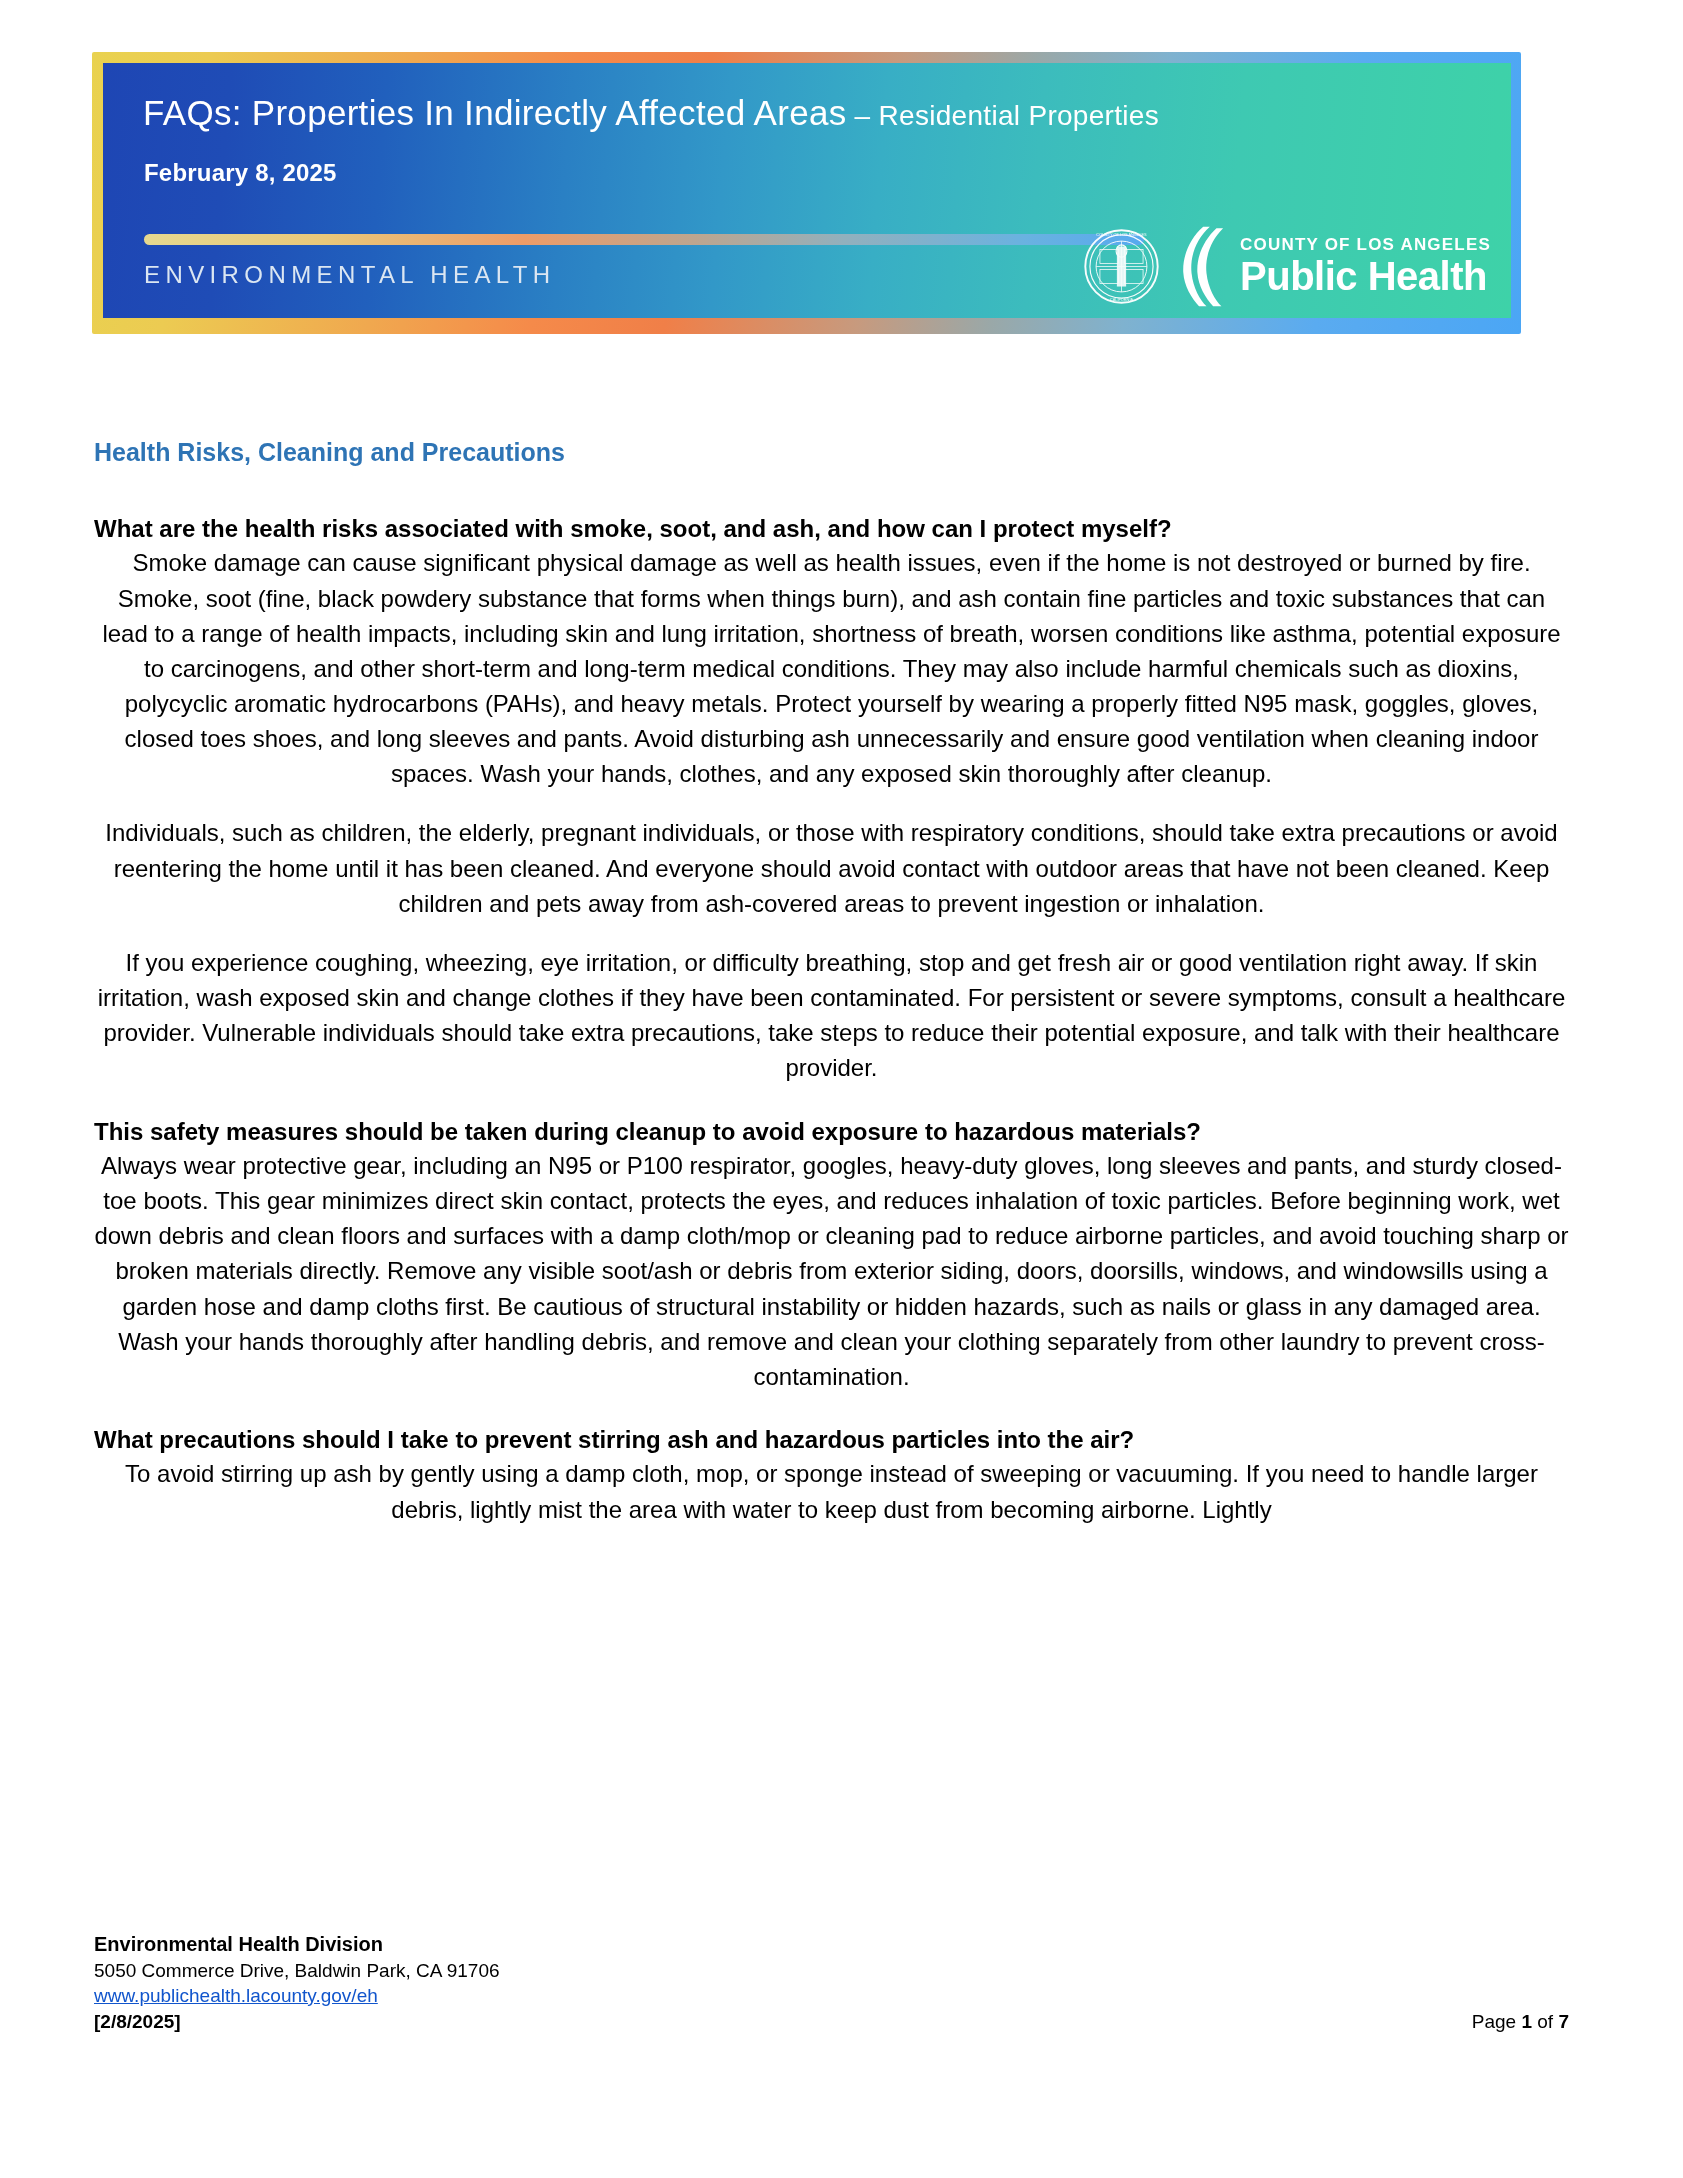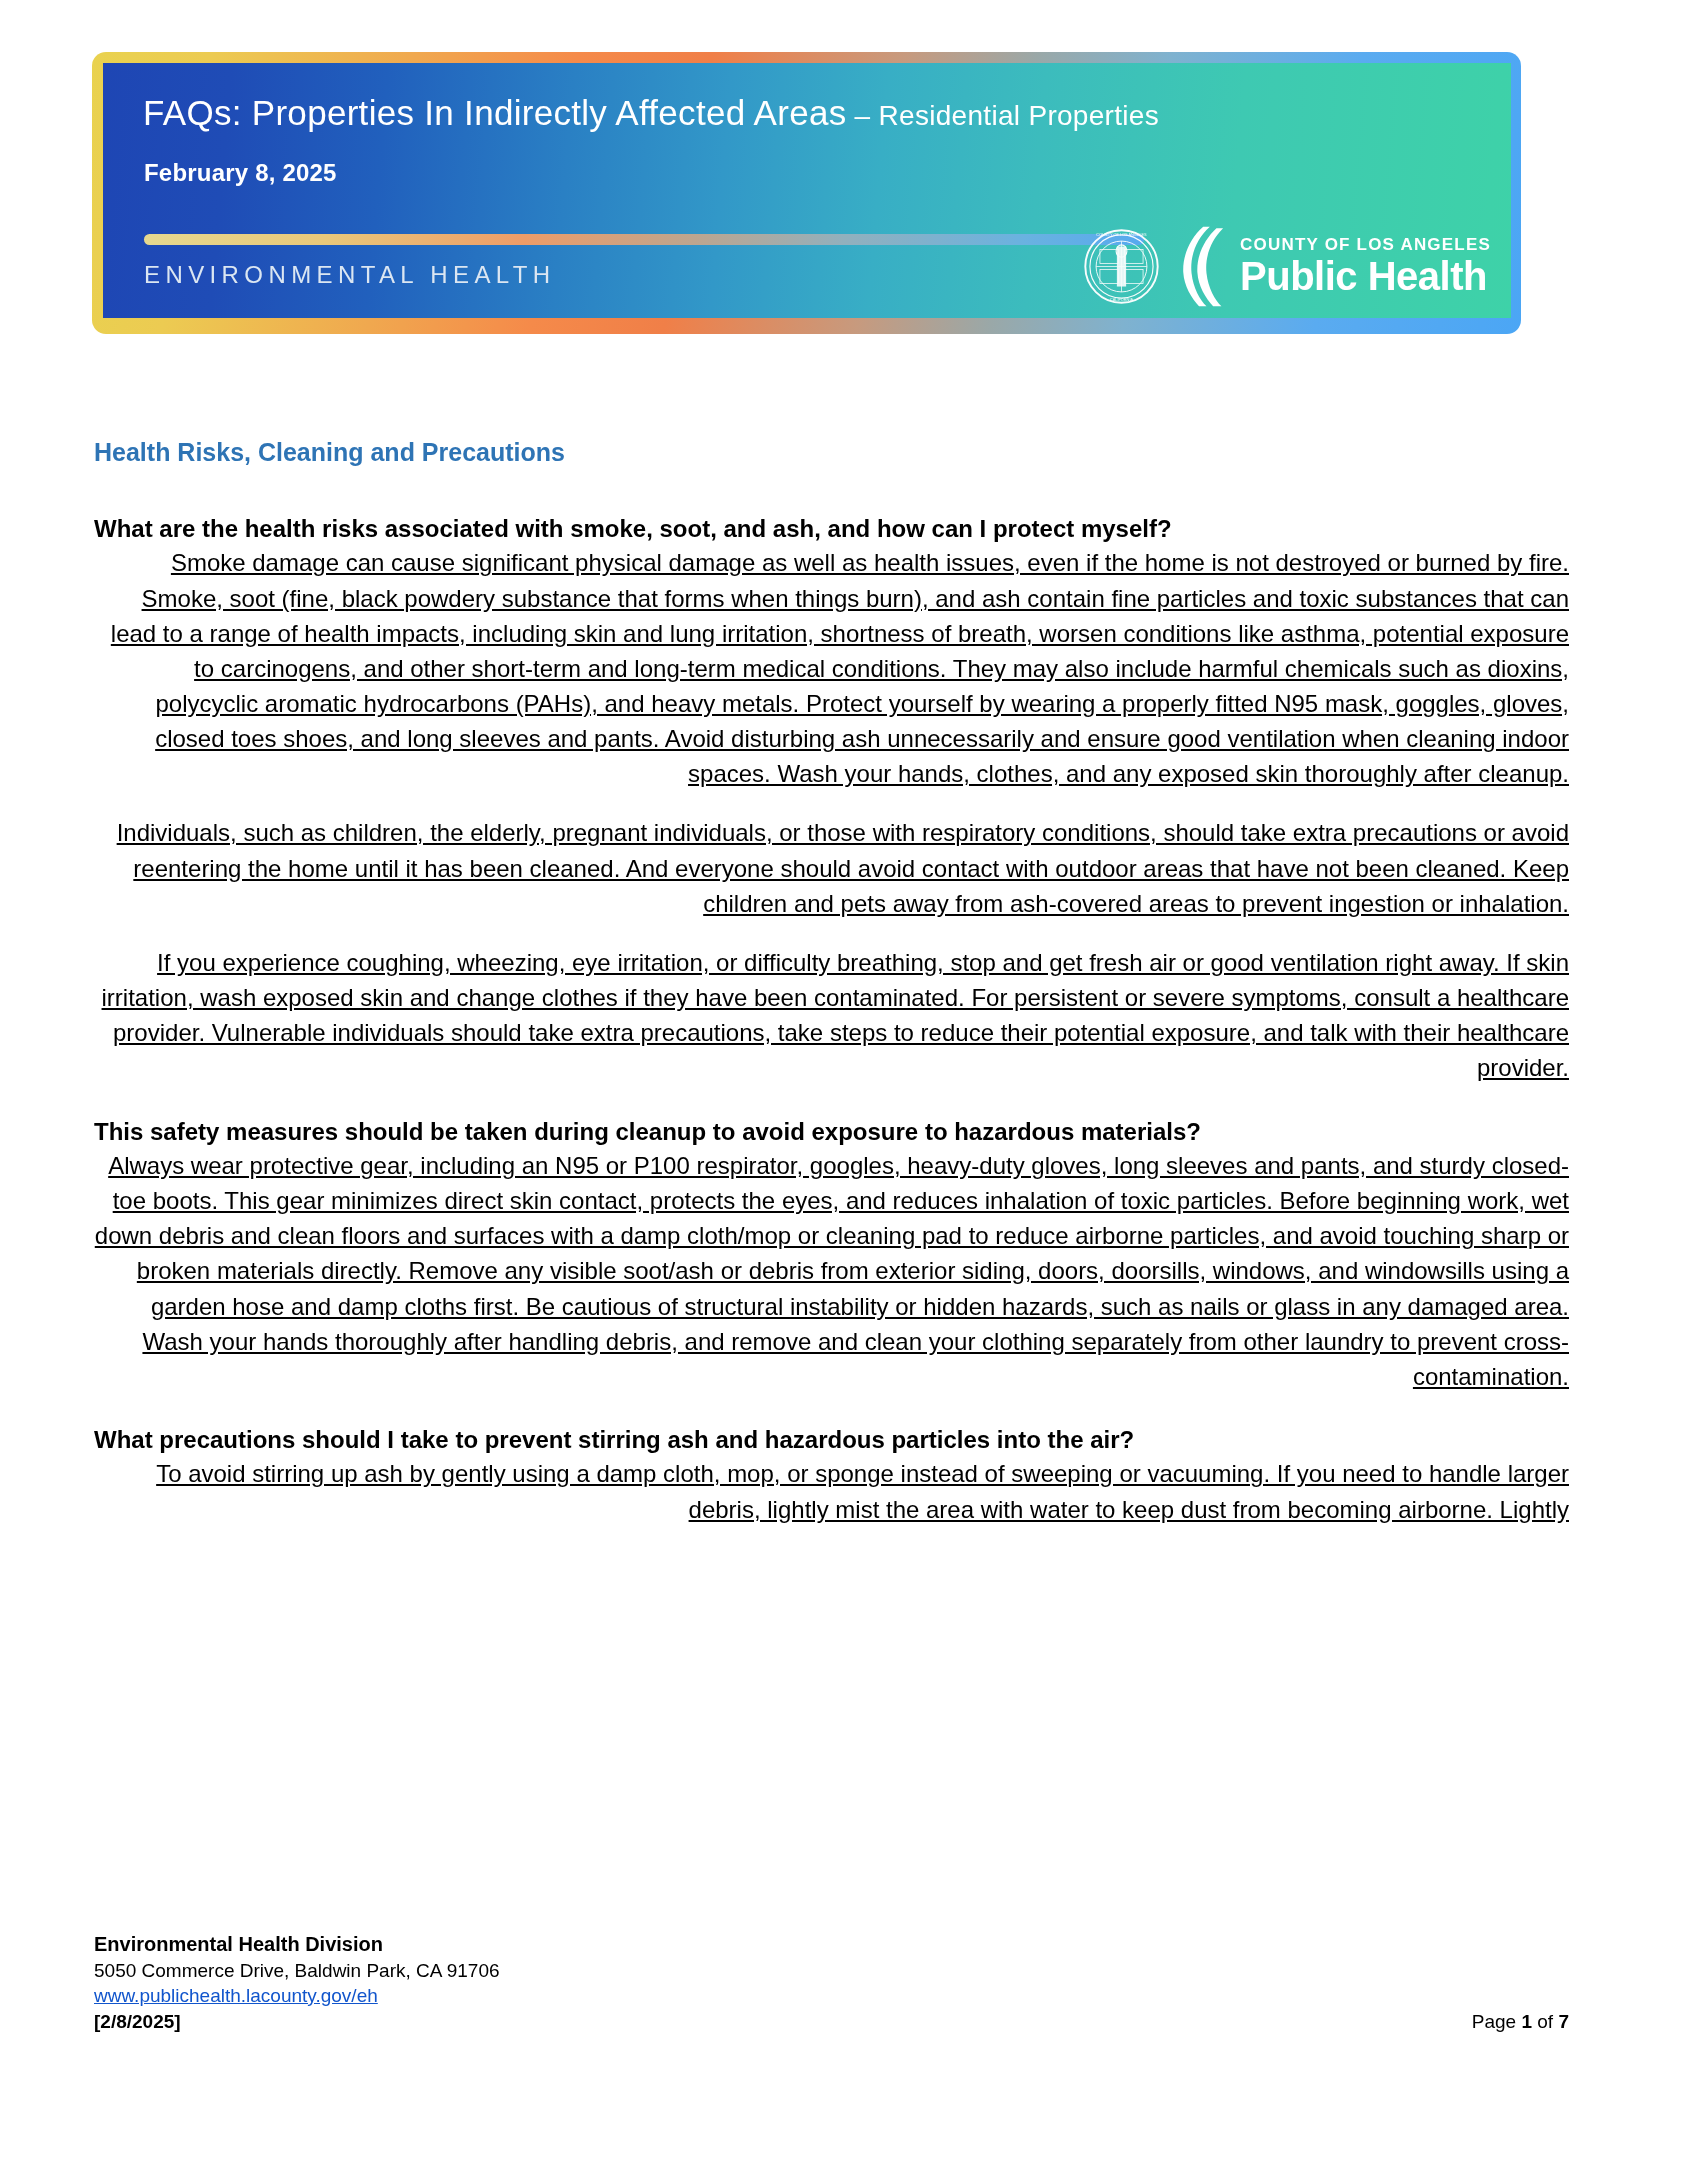--- a/index.html
+++ b/index.html
@@ -36,21 +36,21 @@
         #e9d24f 0%,
         #eccb52 8%,
         #f0a84f 22%,
         #f58a4a 33%,
         #f07f48 42%,
         #c79a7e 55%,
         #9aa8a8 64%,
         #7fb2cf 73%,
         #5aabf0 86%,
         #4ba6f5 100%);
-    border-radius: 14px;
+    border-radius: 2px;
   }
   .banner-inner {
     position: relative;
     width: 100%;
     height: 100%;
     box-sizing: border-box;
     background: linear-gradient(95deg,
         #1e46b4 0%,
         #1f4cb6 9%,
         #2160bd 20%,
@@ -171,22 +171,21 @@
     font-size: 24px;
     font-weight: 700;
     line-height: 1.35;
     margin: 0;
   }
   .para {
     font-size: 24px;
     font-weight: 400;
     line-height: 1.465;
     margin: 0;
-    text-align: right;
-    text-decoration: underline;
+    text-align: center;
   }
   .para + .para {
     margin-top: 24px;
   }
 
   
   .footer {
     position: absolute;
     left: 94px;
     top: 1931px;

